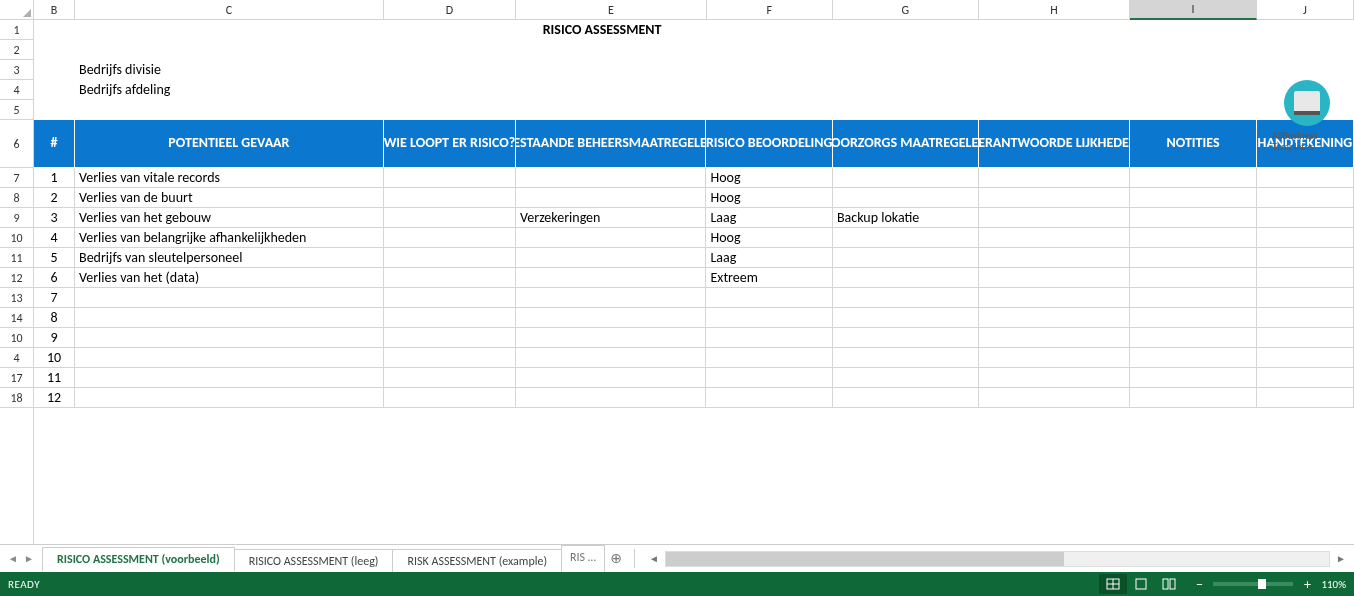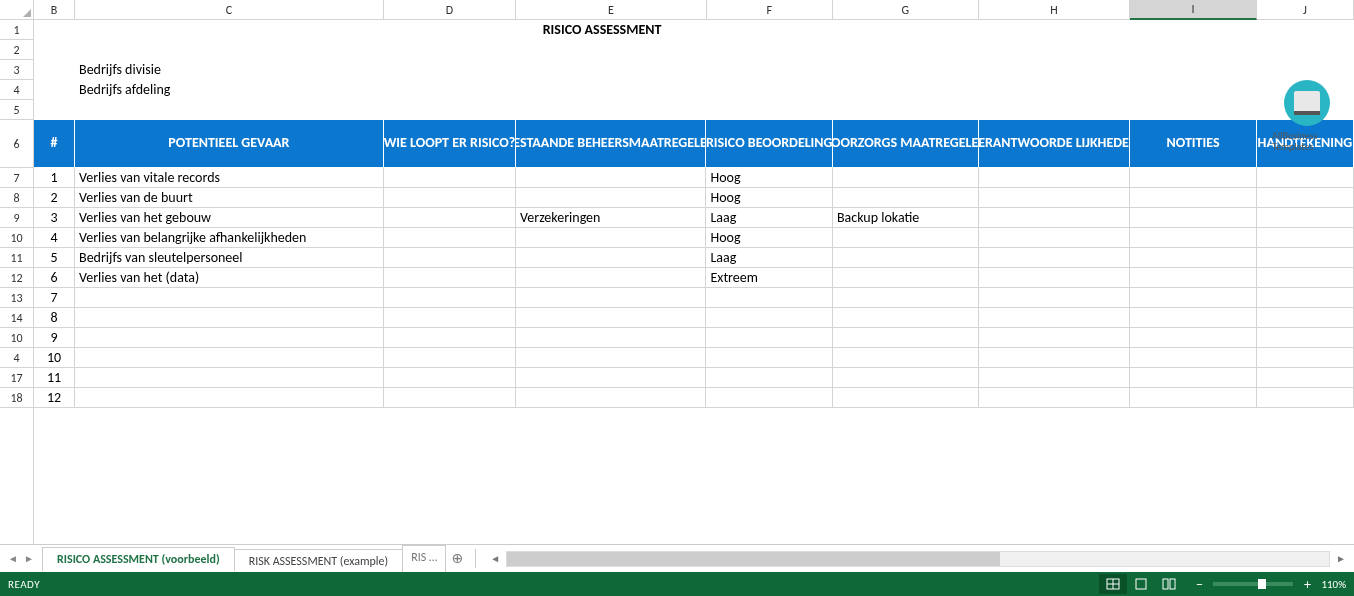--- a/index.html
+++ b/index.html
@@ -305,20 +305,21 @@
   </div>
 </div>
 
 <div class="tabs-bar">
   <div class="tab-nav">
     <div class="tab-nav-btn">◄</div>
     <div class="tab-nav-btn">►</div>
   </div>
   <div class="tabs" id="tabs">
       <div class="tab active">RISICO ASSESSMENT (voorbeeld)</div>
+      <div class="tab">RISICO ASSESSMENT (leeg)</div>
       <div class="tab">RISK ASSESSMENT (example)</div>
     </div>
   <div class="tab tab-more">RIS …</div>
   <div class="tab-add">⊕</div>
   <div class="tab-sep"></div>
   <div class="hscroll">
     <span class="hscroll-arrow">◄</span>
     <div class="hscroll-track">
         <div class="hscroll-thumb"></div>
       </div>

